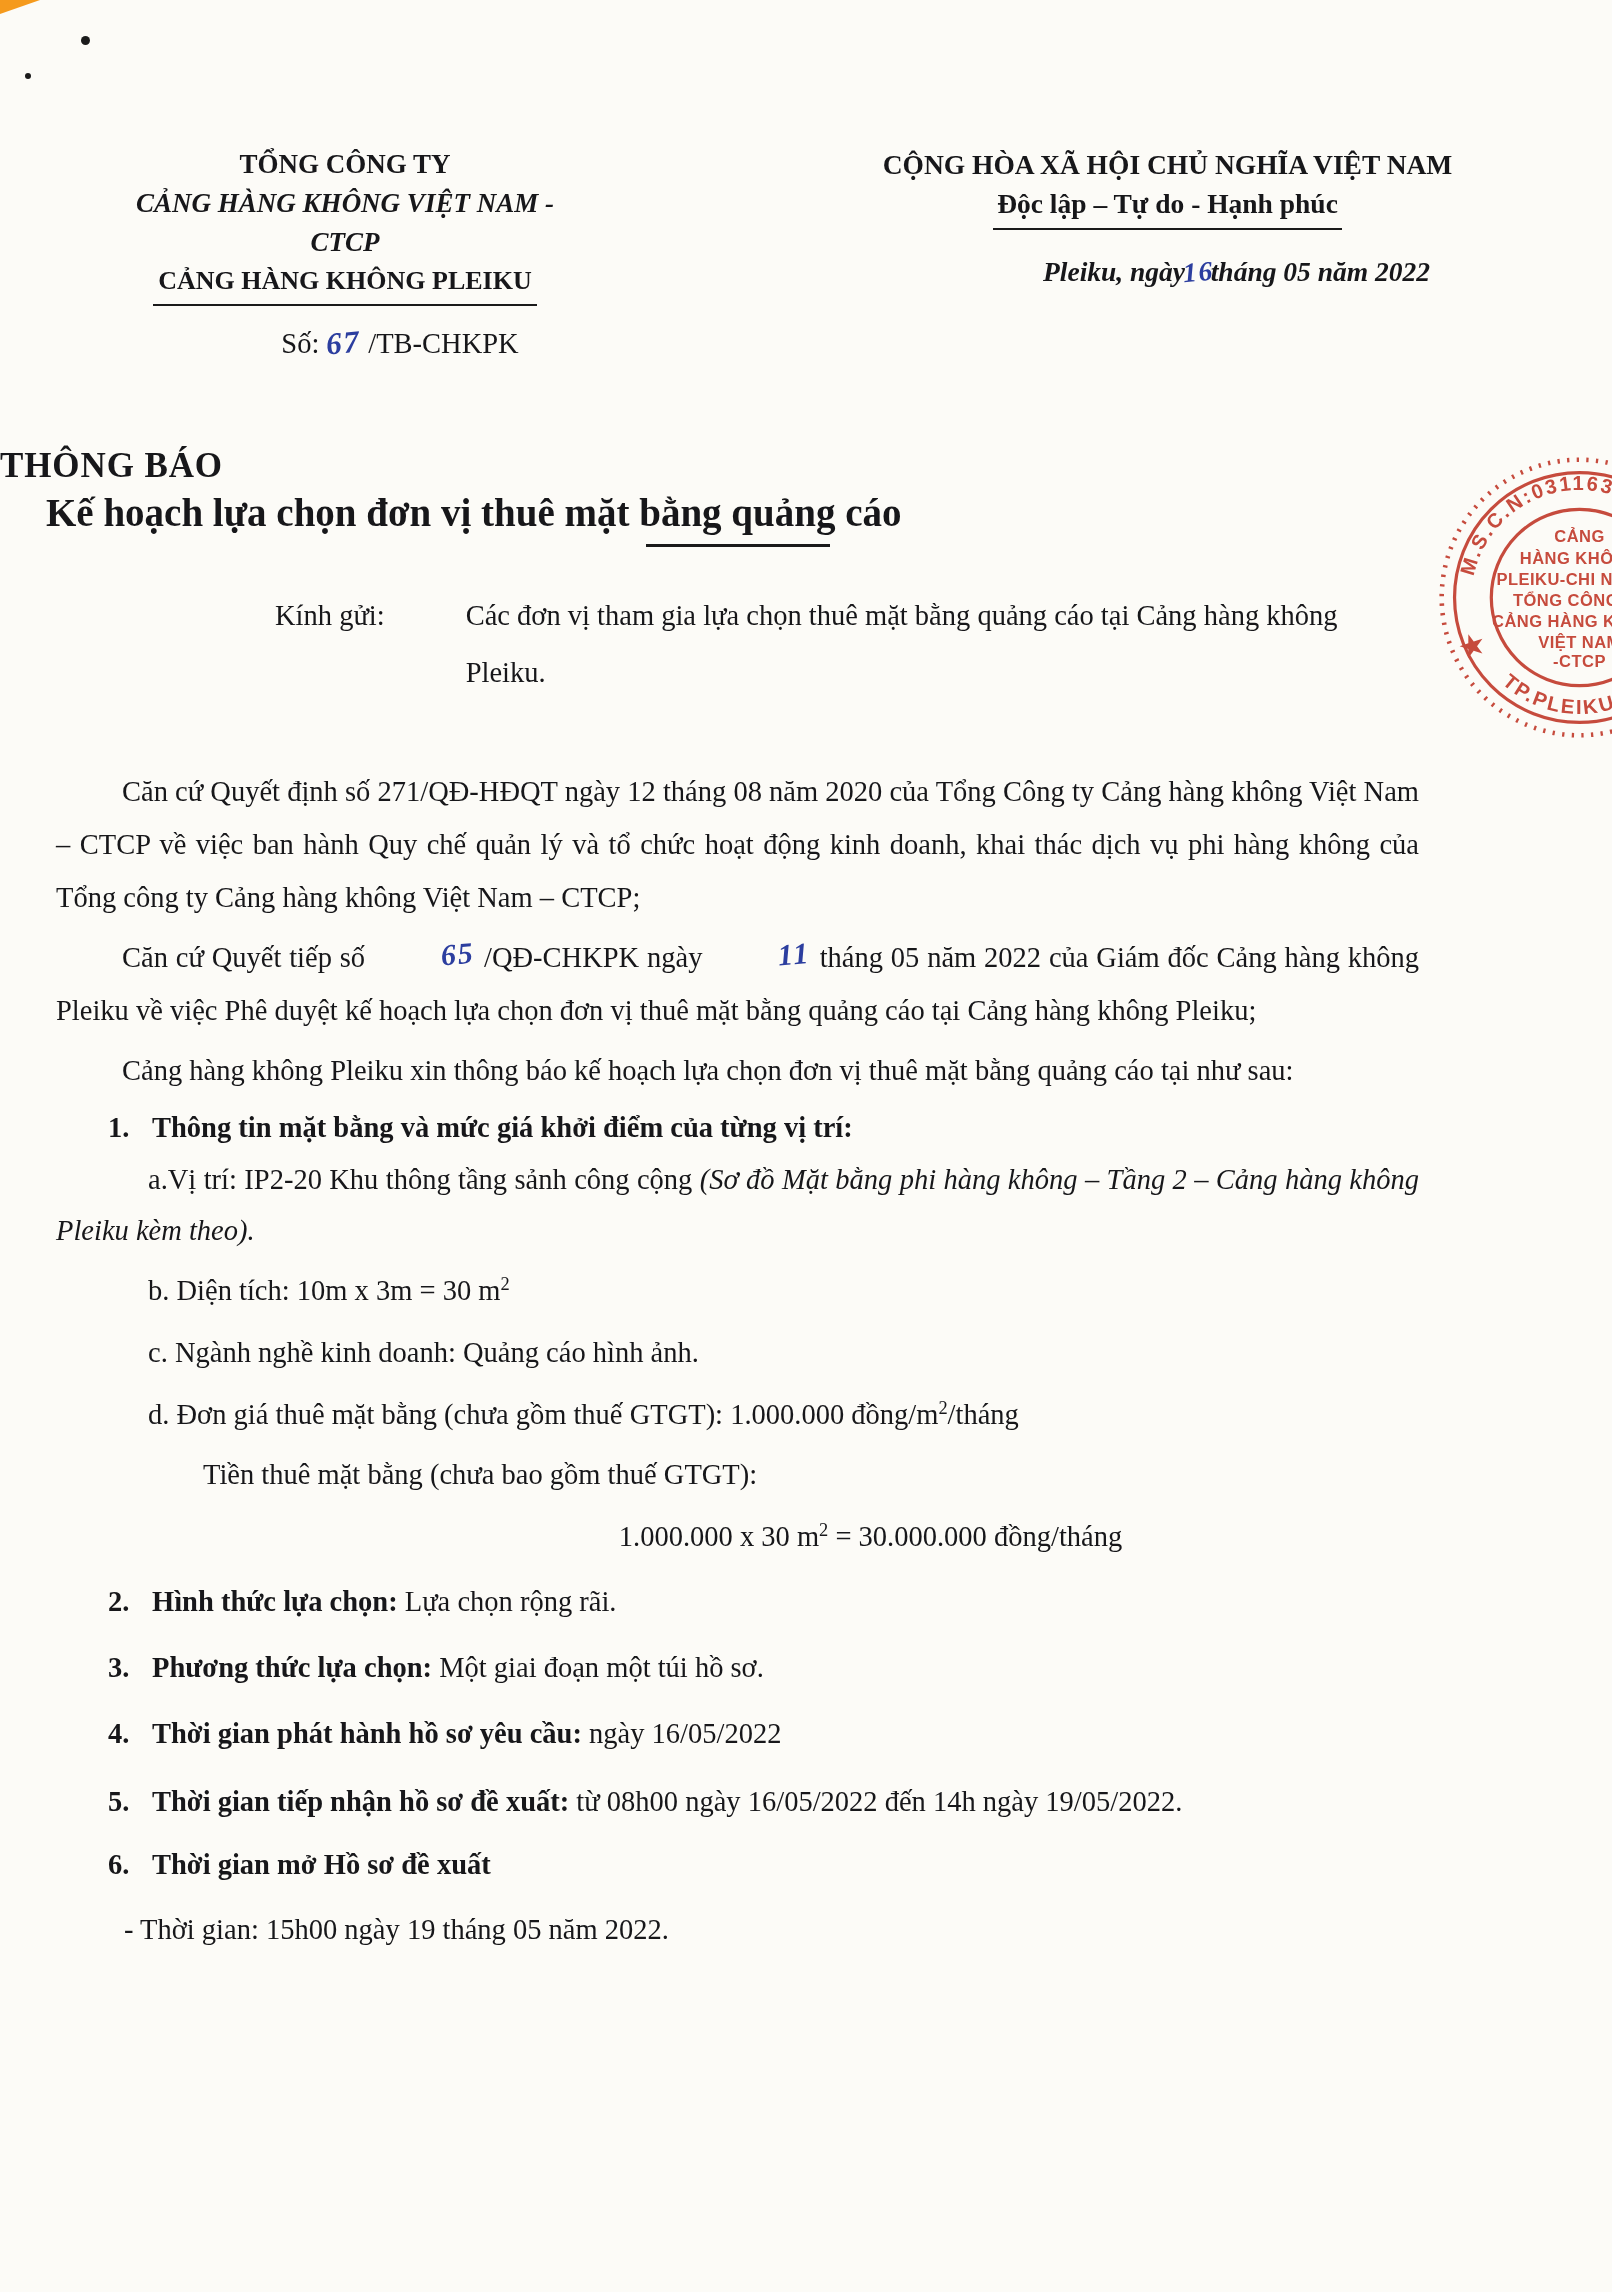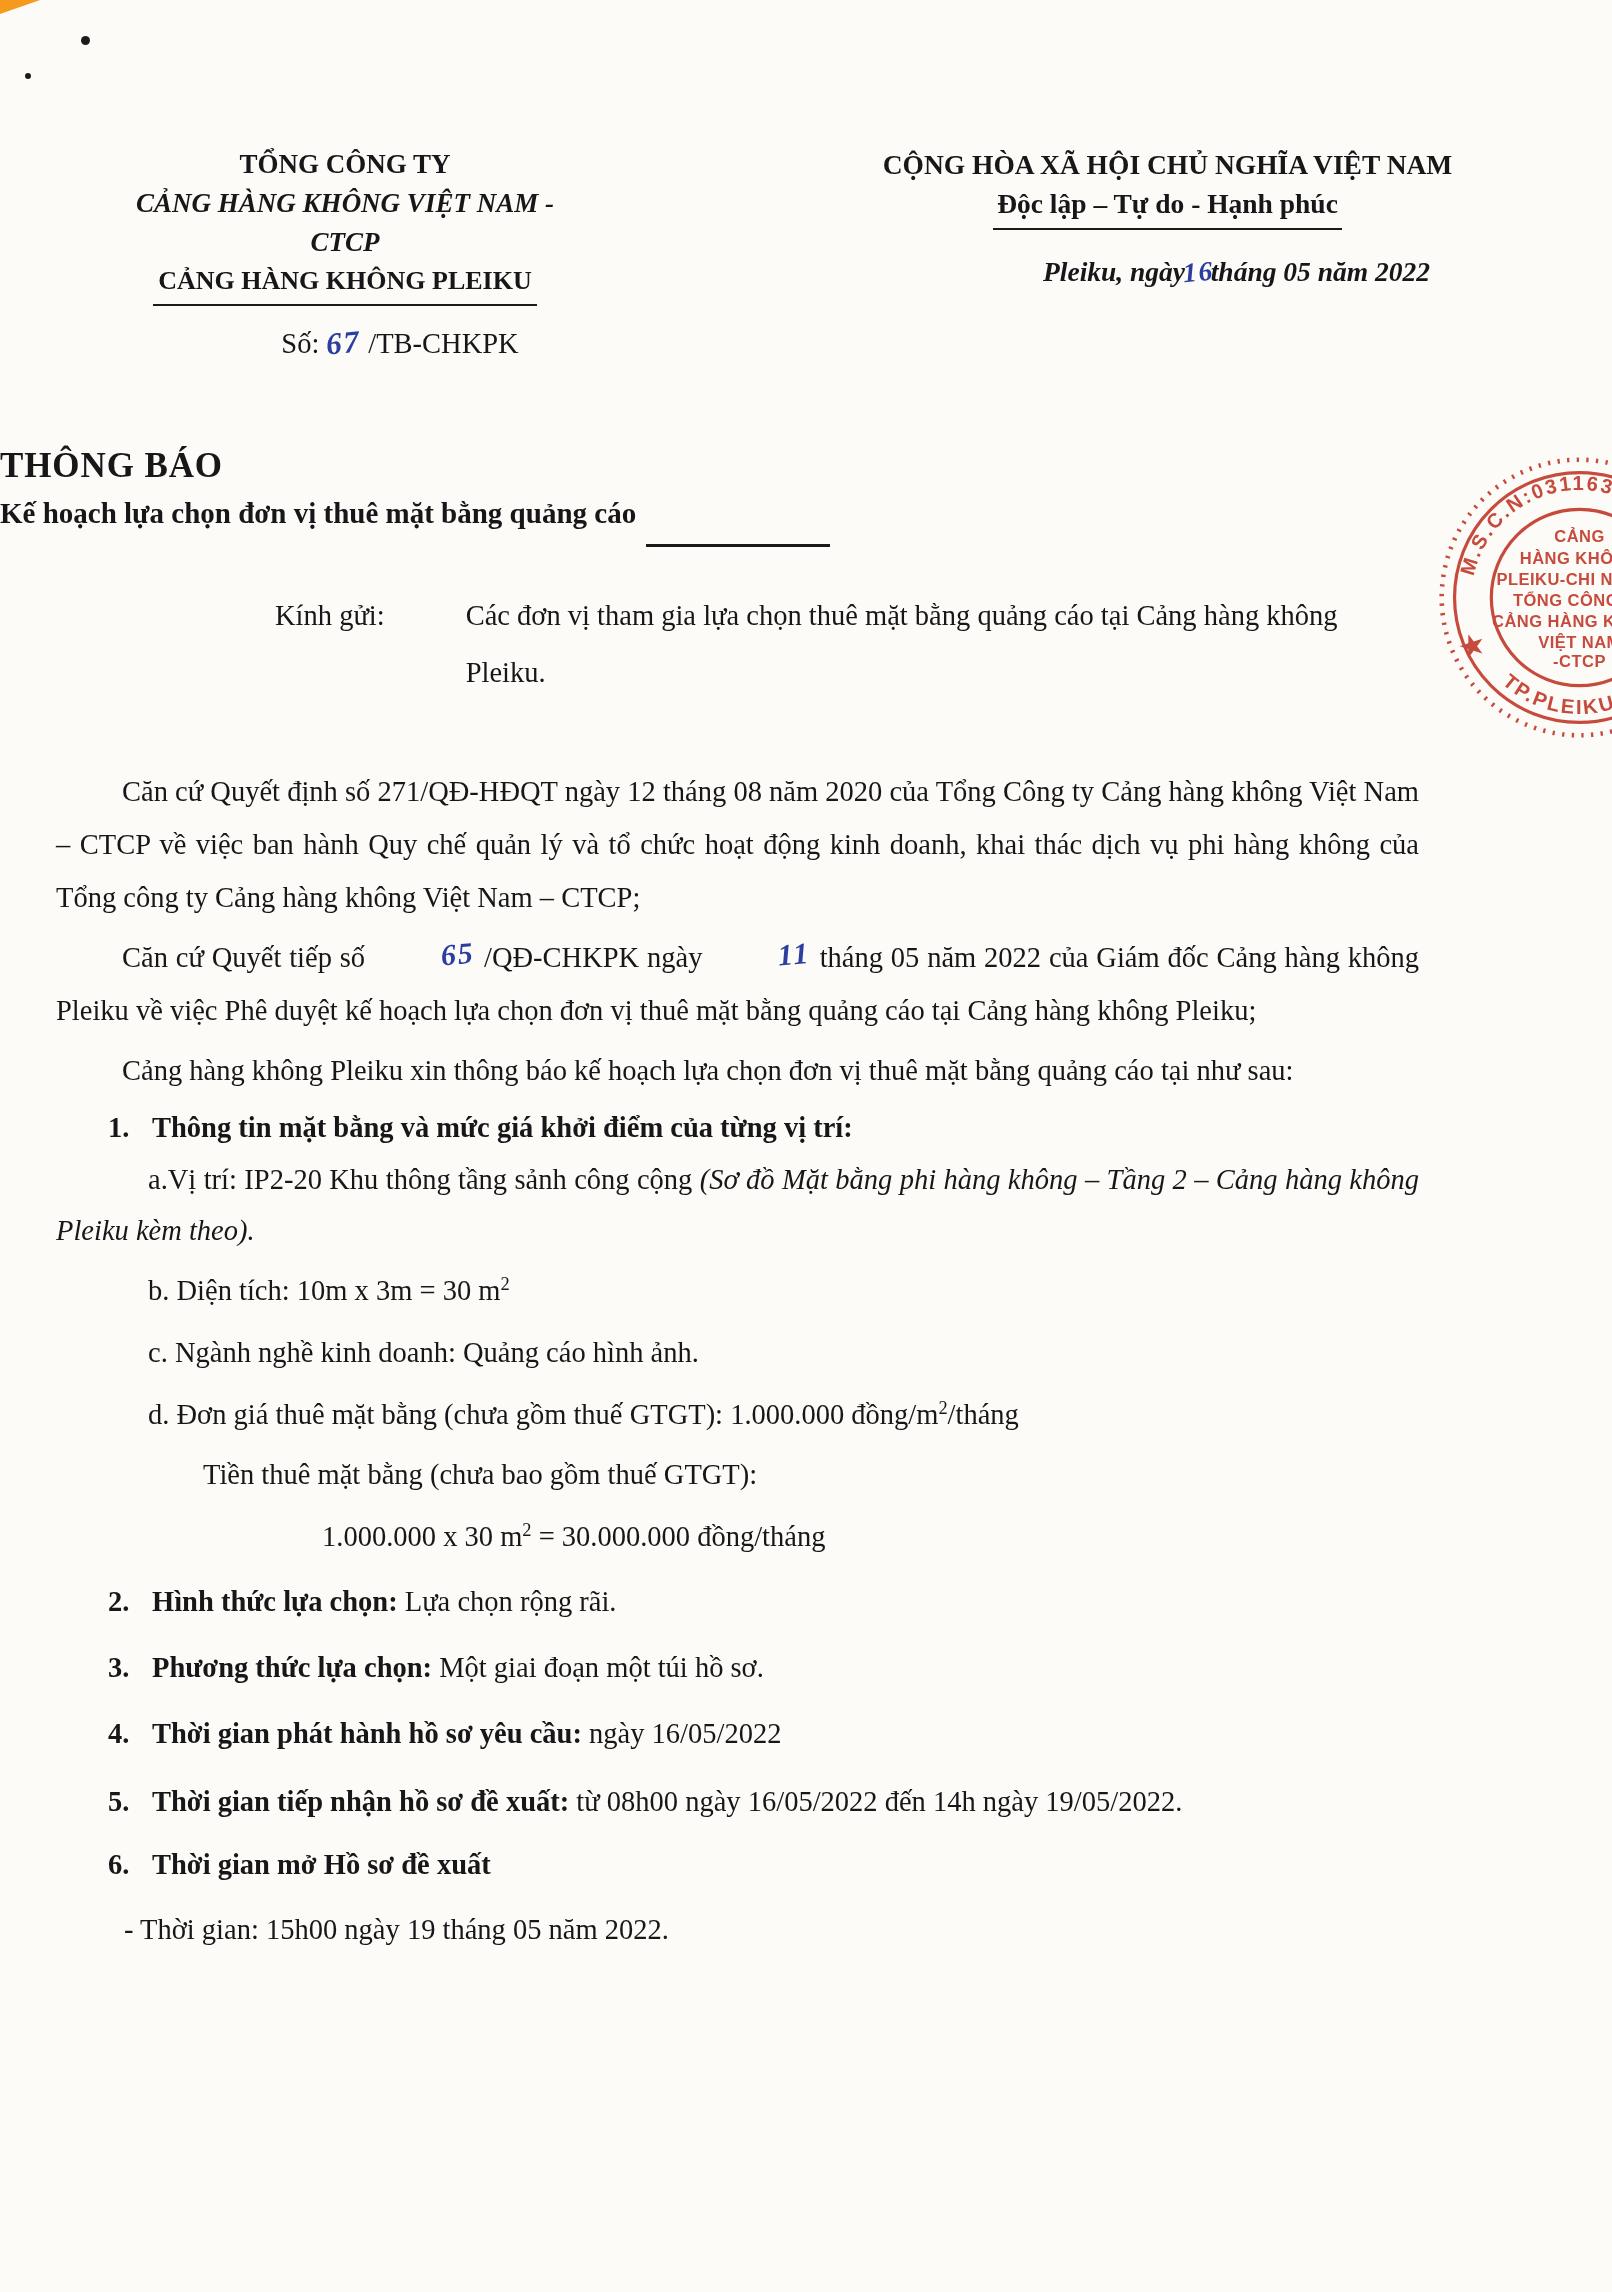--- a/index.html
+++ b/index.html
@@ -37,21 +37,21 @@
     padding-left:138px;white-space:nowrap;}
 
   .hand{color:#2c3e9f;font-weight:bold;font-style:italic;
     display:inline-block;transform:rotate(-5deg);letter-spacing:1.8px;
     font-size:31px;line-height:0;}
   .hand-day{font-size:27.5px;margin:0 -3.7px 0 -1.8px;}
 
   
   .doc-title{margin-top:83px;margin-right:138px;}
   .t1{font-weight:bold;font-size:35px;line-height:46px;letter-spacing:0.9px;}
-  .t2{font-weight:bold;font-size:29px;line-height:48px;}
+  .t2{font-weight:bold;font-size:39px;line-height:48px;padding-left:46px;}
   .t3{font-weight:bold;font-size:28.5px;line-height:42px;}
   .t-rule{width:184px;height:2.8px;background:#1a1a1a;margin:7.3px auto 0 auto;}
 
   
   .salute{display:flex;margin:40px 194px 0 275px;font-size:28.5px;line-height:57px;}
   .salute-label{white-space:nowrap;margin-right:81px;}
   .salute-text{width:909px;}
 
   
   .content{padding:0 194px 0 56px;}
@@ -67,21 +67,21 @@
   .n-item .itxt{flex:1;text-align:justify;}
   .i1{margin-top:3.7px;}
   .bold{font-weight:bold;}
 
   .sub{font-size:28.5px;line-height:51px;text-align:justify;margin:0;}
   .sub-a{text-indent:92px;margin-top:0;}
   .sub-b{text-indent:92px;margin-top:9.2px;}
   .sub-c{text-indent:92px;margin-top:11px;}
   .sub-d{text-indent:92px;margin-top:11px;}
   .sub-rent{text-indent:147px;margin-top:9.2px;text-align:left;}
-  .sub-calc{text-indent:266px;margin-top:11px;text-align:left;}
+  .sub-calc{text-indent:266px;margin-top:11px;text-align:center;}
   .it{font-style:italic;}
   sup{font-size:18.4px;line-height:0;}
 
   .i2,.i3,.i4{margin-top:13px;}
   .i5{margin-top:13px;line-height:57px;}
   .i6{margin-top:7.3px;}
   .sub-6{margin-top:13px;margin-left:68px;text-align:left;line-height:51px;}
 
   
   .stamp{position:absolute;left:1359px;top:377px;width:441px;height:441px;

